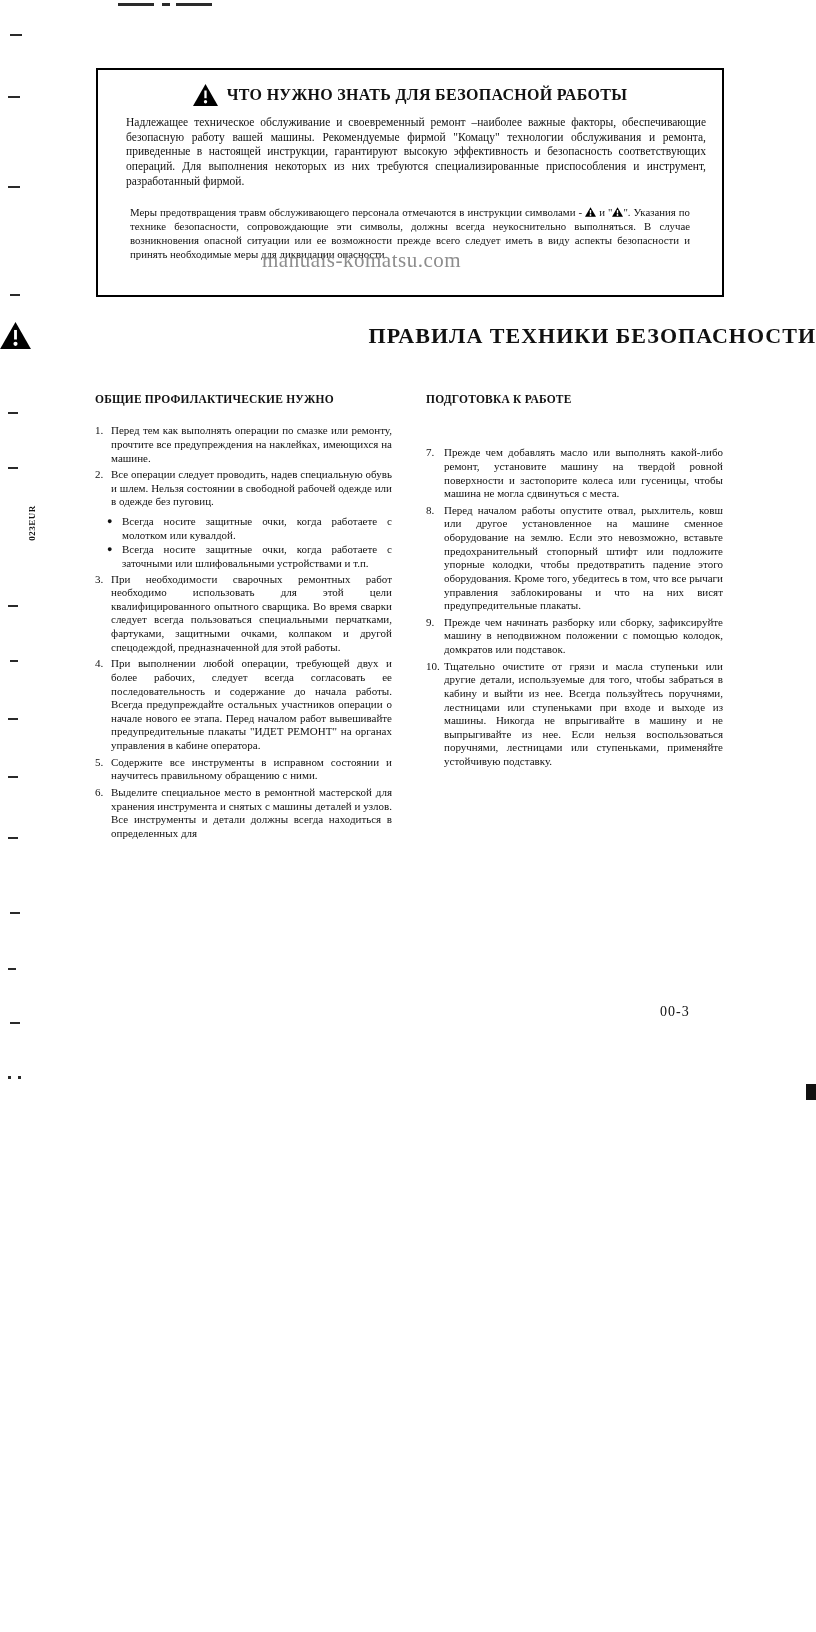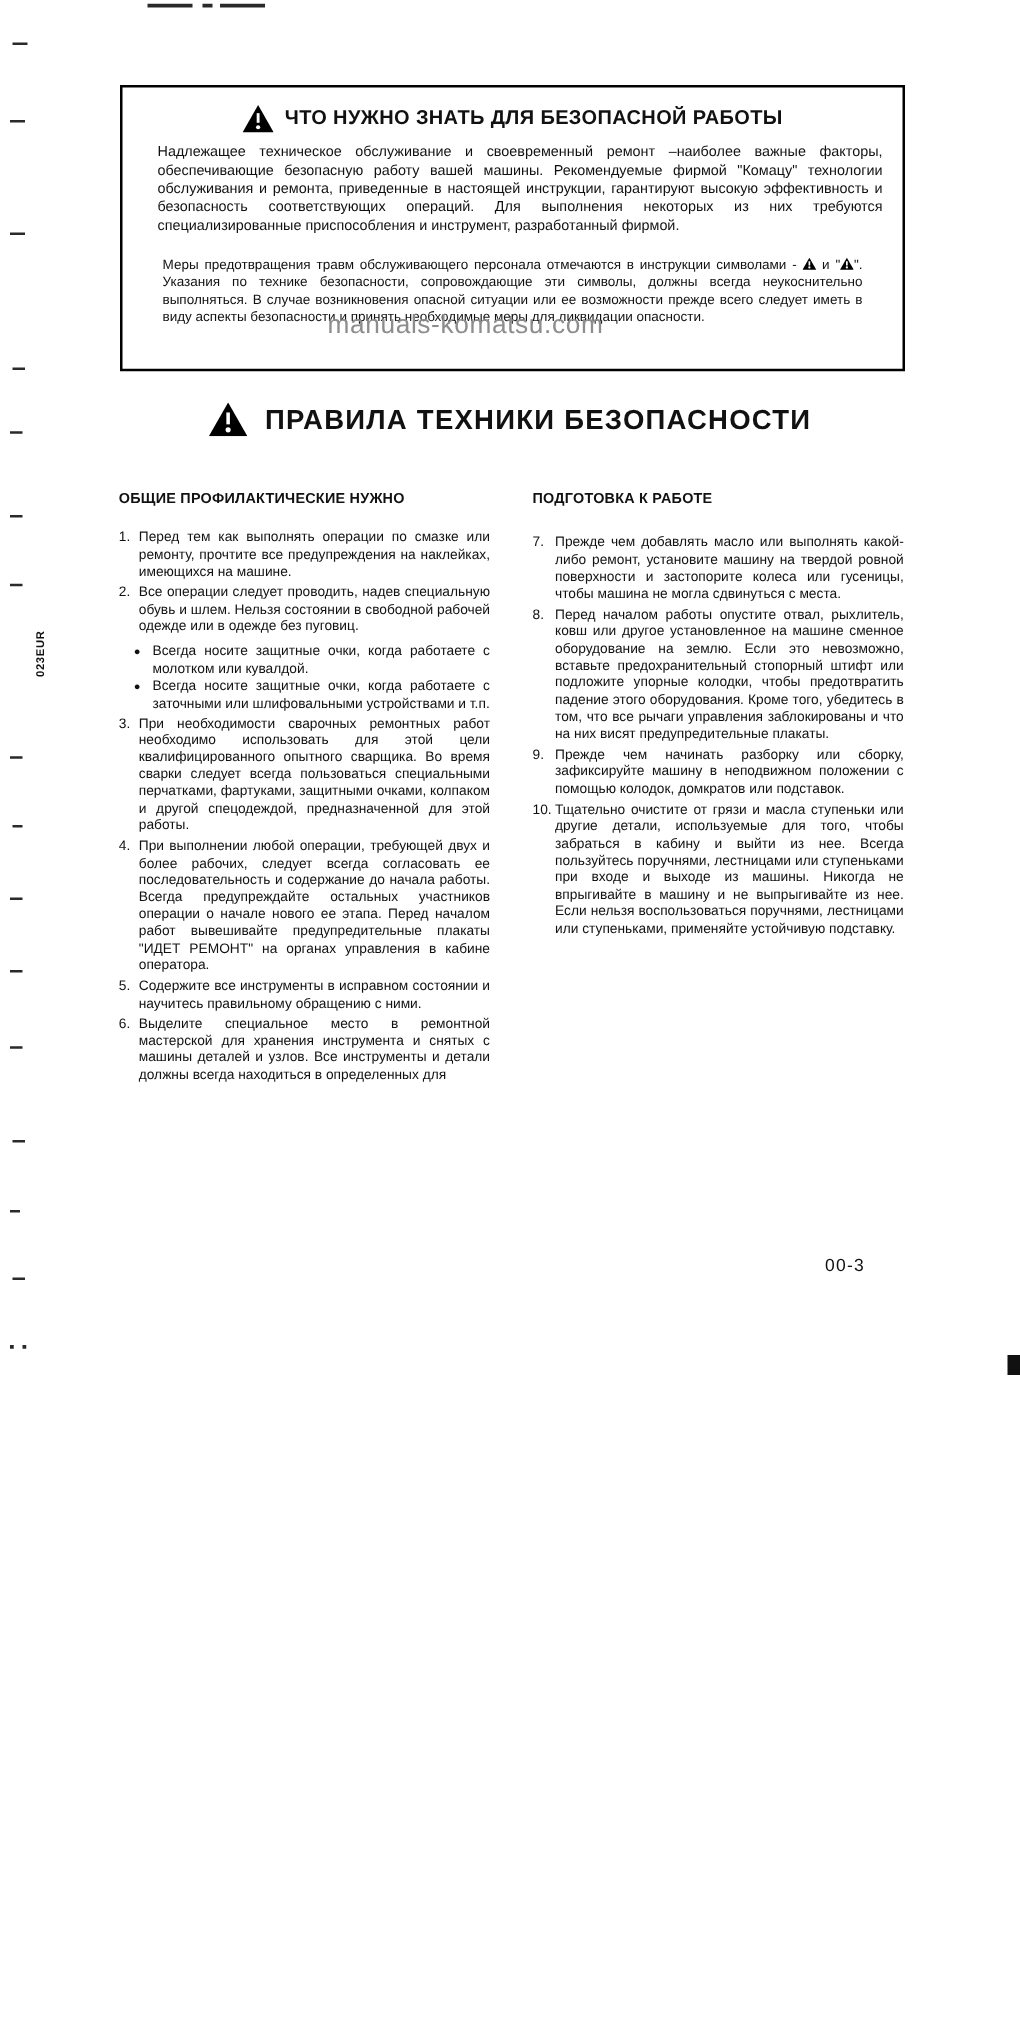--- a/index.html
+++ b/index.html
@@ -1,19 +1,19 @@
 <!DOCTYPE html>
 <html><head>
 <meta charset="utf-8">
 <style>
   html, body { margin:0; padding:0; background:#ffffff; }
   .page {
     position:relative; width:816px; height:1368px; margin:0 auto;
     background:#ffffff; color:#111;
-    font-family:Liberation Sans, sans-serif; overflow:hidden;border-radius:22px;
+    font-family:Liberation Serif, serif; overflow:hidden;border-radius:22px;
   }
   .dash { position:absolute; background:#2a2a2a; }
 
   
   .intro-box {
     position:absolute; left:96px; top:68px; width:628px; box-sizing:border-box;
     border:2px solid #000; padding:12px 16px 18px 16px; background:#fff;
   }
   .box-title-row {
     display:flex; justify-content:center; align-items:center; gap:9px;
@@ -26,32 +26,32 @@
 
   
   .watermark {
     position:absolute; left:262px; top:236px; font-size:21px; color:#8d8d8d;
     letter-spacing:0.5px; white-space:nowrap;margin-top:12px;
   }
 
   
   .main-heading-row {
     position:absolute; left:0; top:322px; width:816px;
-    display:flex; justify-content:center; align-items:center; gap:14px;
+    display:flex; justify-content:space-between; align-items:center; gap:14px;
   }
   .main-heading { font-size:22px; font-weight:bold; letter-spacing:1px; margin:0; }
 
   
   .col { position:absolute; top:392px; width:297px; font-size:11px; line-height:1.24; }
   .col-left { left:95px; }
   .col-right { left:426px; }
   .sec-heading { font-size:11.5px; font-weight:bold; letter-spacing:0.2px; margin:0 0 18px 0; }
   .intro-para { text-align:justify; margin:0 0 6px 0; }
   .cont-para { text-align:justify; margin:0 0 54px 0; }
-  .col-right .sec-heading { margin:0 0 22px 0; }
+  .col-right .sec-heading { margin:0 0 40px 0; }
 
   .li { display:flex; margin:0 0 3px 0; }
   .li .num { flex:0 0 16px; }
   .col-right .li .num { flex:0 0 18px; }
   .li .txt { flex:1; text-align:justify; }
 
   .bullets { padding:2px 0 1px 12px; }
   .bullet-row { display:flex; gap:7px; margin:1px 0; }
   .bullet-row .b { flex:0 0 8px; font-size:9px; padding-top:1px; }
   .bullet-row .bt { flex:1; text-align:justify; }

